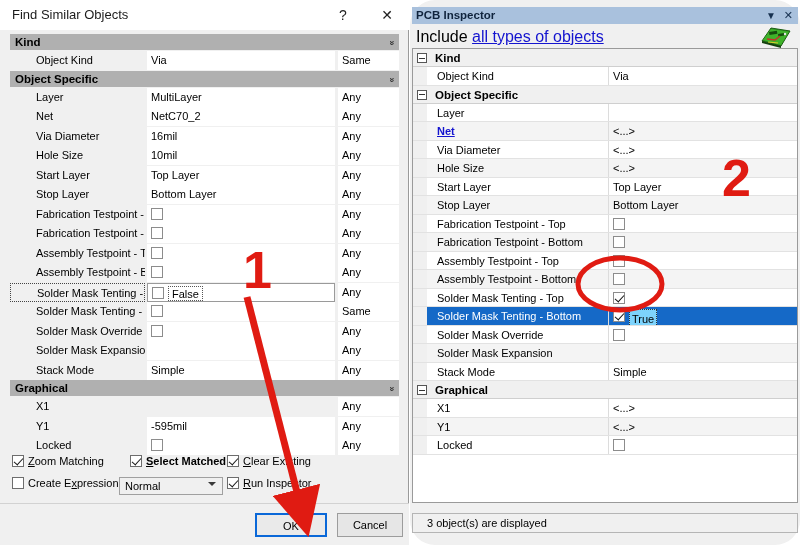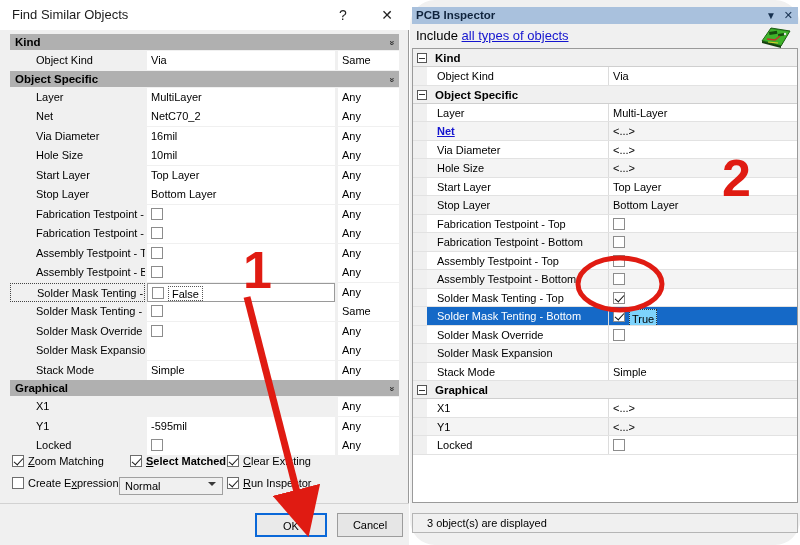--- a/index.html
+++ b/index.html
@@ -145,21 +145,21 @@
     position:absolute;left:4px;top:0;line-height:17px;
     font-weight:bold;font-size:11.5px;color:#10243d;
   }
   #pcb-title .dn{
     position:absolute;right:22px;top:0;line-height:17px;font-size:10px;color:#16304f;
   }
   #pcb-title .cl{
     position:absolute;right:5px;top:0;line-height:17px;font-size:11px;color:#16304f;
   }
   #pcb-include{
-    position:absolute;left:6px;top:28px;font-size:13px;color:#000;
+    position:absolute;left:6px;top:28px;font-size:16px;color:#000;
   }
   #pcb-include a{color:#1414cf;text-decoration:underline;cursor:pointer;}
   #pcb-icon{
     position:absolute;right:8px;top:25px;width:34px;height:24px;
   }
   #pcb-grid{
     position:absolute;left:2px;top:48px;width:386px;height:455px;
     background:#ffffff;border:1px solid #9a9a9a;box-sizing:border-box;
     overflow:hidden;
   }
@@ -438,21 +438,20 @@
           <div class="gut"></div>
           <div class="pname">Object Kind</div>
           <div class="pval">Via</div>
           <div class="vline"></div>
           <div class="hline"></div>
         </div>
         <div class="psect"><span class="exp"></span><span>Object Specific</span></div>
         <div class="prow">
           <div class="gut"></div>
           <div class="pname">Layer</div>
-          <div class="pval">Multi-Layer</div>
           <div class="vline"></div>
           <div class="hline"></div>
         </div>
         <div class="prow alt">
           <div class="gut"></div>
           <div class="pname"><span class="netlink">Net</span></div>
           <div class="pval">&lt;...&gt;</div>
           <div class="vline"></div>
           <div class="hline"></div>
         </div>

